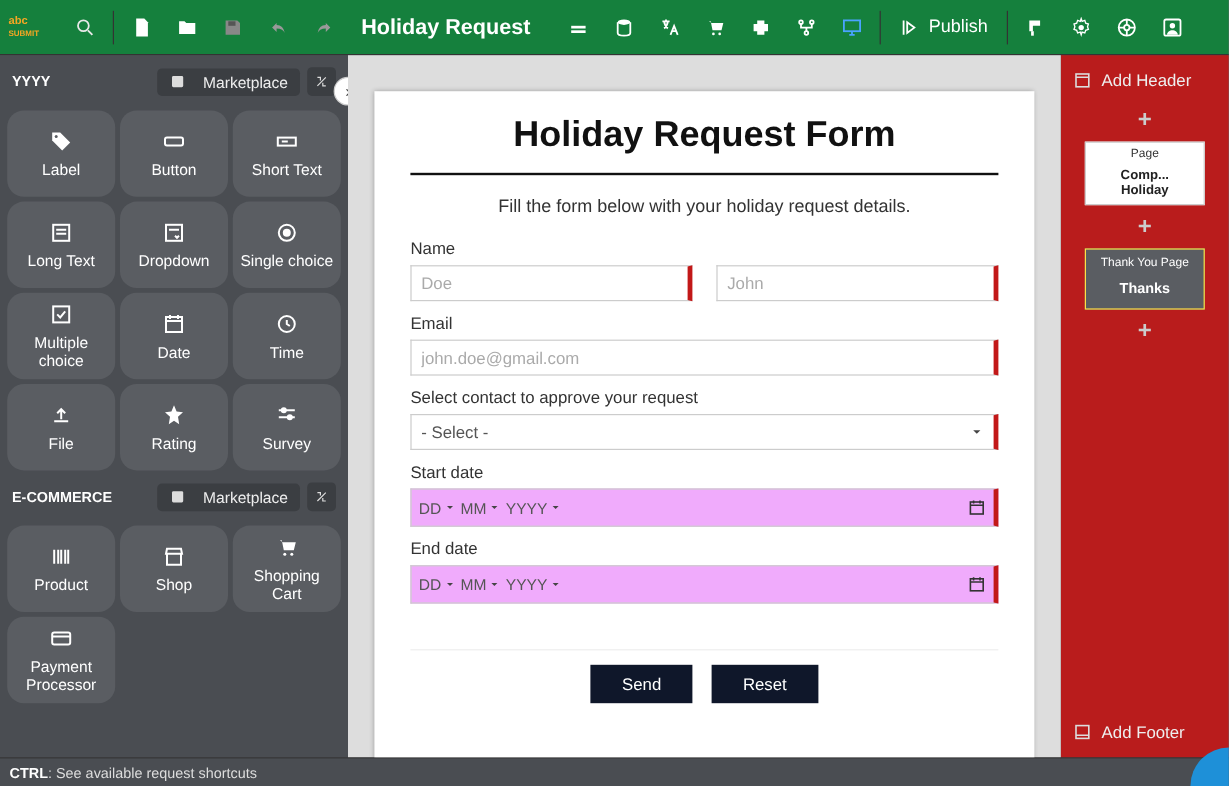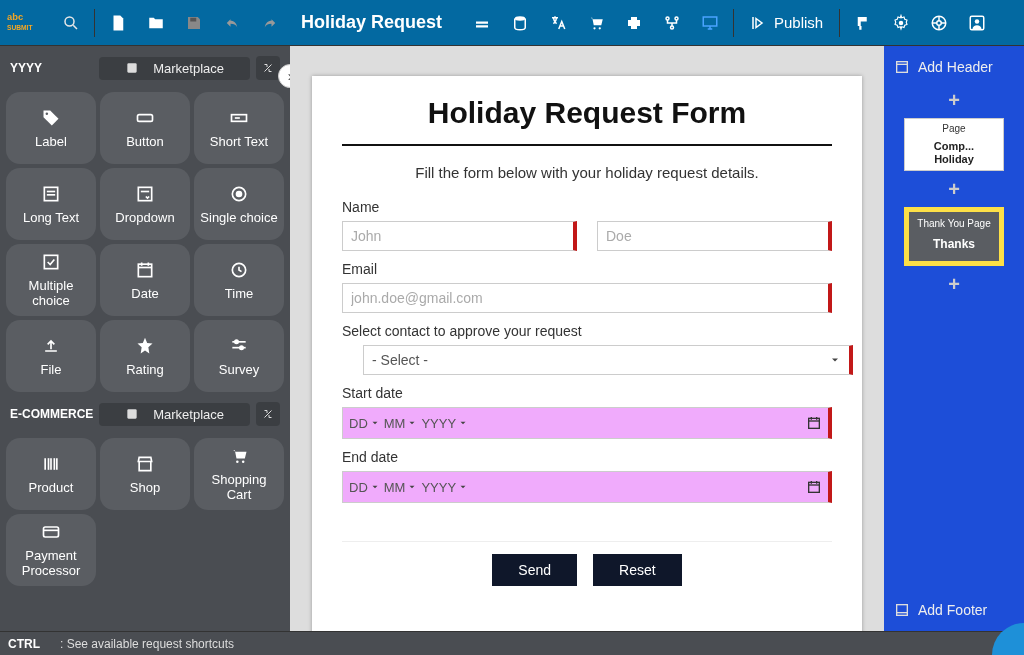--- a/index.html
+++ b/index.html
@@ -7,21 +7,21 @@
     font-family: Arial, sans-serif;
     background: #4a4d52;
     width: 1024px;
     height: 655px;
     overflow: hidden;
     color: #e6e6e6;
   }
   
   .topbar {
     height: 46px;
-    background: #0369a1;
+    background: #15803d;
     display: flex;
     align-items: center;
     gap: 4px;
     padding: 12px 4px;
     border-bottom: 1px solid #333;
   }
   .logo {
     width: 46px; height: 30px;
     display:flex;align-items:center;justify-content:center;
     font-weight:bold;font-size:12px;
@@ -81,21 +81,21 @@
     height:40px;
     margin-top:2px;
   }
   .section-title {
     font-size:12px;font-weight:bold;color:#fff;padding-left:4px;
   }
   .section-actions { display:flex;align-items:center;gap:6px;padding-right:4px; }
   .marketplace-btn {
     display:flex;align-items:center;gap:14px;
     background:#3b3e42;border-radius:4px;
-    padding:4px 26px;font-size:13px;color:#eee;cursor:pointer;
+    padding:4px 10px;font-size:13px;color:#eee;cursor:pointer;
   }
   .collapse-btn {
     width:24px;height:24px;background:#3b3e42;border-radius:4px;
     display:flex;align-items:center;justify-content:center;cursor:pointer;
   }
   .palette {
     display:grid;
     grid-template-columns: repeat(3, 1fr);
     gap:4px;
     margin-top:4px;
@@ -143,70 +143,70 @@
   .row2 { display:flex;gap:20px; }
   .text-input {
     width:100%;height:30px;border:1px solid #ccc;
     border-right:4px solid #c21818;
     padding:0 8px;font-size:14px;color:#444;
   }
   .text-input::placeholder { color:#aaa; }
   .select-wrap {
     width:100%;height:30px;border:1px solid #ccc;border-right:4px solid #c21818;
     display:flex;align-items:center;justify-content:space-between;padding:0 8px;
-    font-size:14px;color:#555;cursor:pointer;background:#fff;margin-left:21px;
+    font-size:14px;color:#555;cursor:pointer;background:#fff;
   }
   .date-wrap {
     width:100%;height:32px;border:1px solid #ccc;border-right:4px solid #c21818;
     display:flex;align-items:center;padding:0 6px;gap:4px;font-size:13px;color:#555;background:#f0abfc;
   }
   .date-part { display:flex;align-items:center;gap:2px; }
   .date-part svg { width:10px;height:10px; }
   .date-wrap .spacer { flex:1; }
   .cal-icon { width:16px;height:16px; }
   .form-buttons {
     display:flex;justify-content:center;gap:16px;margin-top:38px;
     border-top:1px solid #eee;padding-top:12px;
   }
   .form-btn {
     background:#0f172a;color:#fff;border:none;
     padding:8px 26px;font-size:14px;cursor:pointer;
   }
 
   
   .sidebar-right {
-    width:140px;background:#1d4ed8;padding:6px 10px;
+    width:140px;background:#b91c1c;padding:6px 10px;
     display:flex;flex-direction:column;align-items:center;gap:8px;
   }
   .sb-row {
     width:100%;height:30px;display:flex;align-items:center;gap:8px;
     color:#eee;font-size:14px;cursor:pointer;
   }
   .sb-row svg { width:16px;height:16px; }
   .plus-btn {
     width:20px;height:20px;color:#ccc;cursor:pointer;display:flex;align-items:center;justify-content:center;
     font-size:20px;font-weight:bold;
   }
   .page-card {
     width:100px;background:#fff;border:1px solid #ccc;
     display:flex;flex-direction:column;align-items:center;
     padding:4px;font-size:10px;color:#444;text-align:left;
   }
   .page-card .pc-head { font-size:10px;margin-bottom:6px;color:#333; }
   .page-card .pc-body { font-size:11px;font-weight:bold;color:#222;line-height:1.2; }
   .thanks-card {
-    width:100px;background:#5a5d62;border:5px solid #fde047;color:#fff;
+    width:100px;background:#5a5d62;border:1px solid #fde047;color:#fff;
     display:flex;flex-direction:column;align-items:center;padding:6px;font-size:10px;text-align:center;
   }
   .thanks-card .tc-body { font-size:12px;font-weight:bold;margin-top:8px;margin-bottom:4px; }
 
   
   .footer {
     height:24px;background:#4a4d52;border-top:1px solid #333;
-    display:flex;align-items:center;padding:0 8px;font-size:12px;color:#ddd;gap:20px;
+    display:flex;align-items:center;padding:0 8px;font-size:12px;color:#ddd;
   }
   .footer b { color:#fff; }
   .footer-right-pad { position:absolute;right:0;bottom:0;width:32px;height:32px;background:#1e90d8;border-top-left-radius:40px; }
 
   
   .sidebar-right .flex-spacer { flex:1; }
 </style>
 </head>
 <body>
 
@@ -531,22 +531,22 @@
   </div>
 
   <div class="canvas">
     <div class="form-page">
       <div class="form-title">Holiday Request Form</div>
       <div class="form-subtitle">Fill the form below with your holiday request details.</div>
 
       <div class="form-field">
         <span class="field-label">Name</span>
         <div class="row2">
+          <input class="text-input" placeholder="Doe" style="">
           <input class="text-input" placeholder="John" style="">
-          <input class="text-input" placeholder="Doe" style="">
         </div>
       </div>
 
       <div class="form-field">
         <span class="field-label">Email</span>
         <input class="text-input" placeholder="john.doe@gmail.com" style="">
       </div>
 
       <div class="form-field">
         <span class="field-label">Select contact to approve your request</span>

